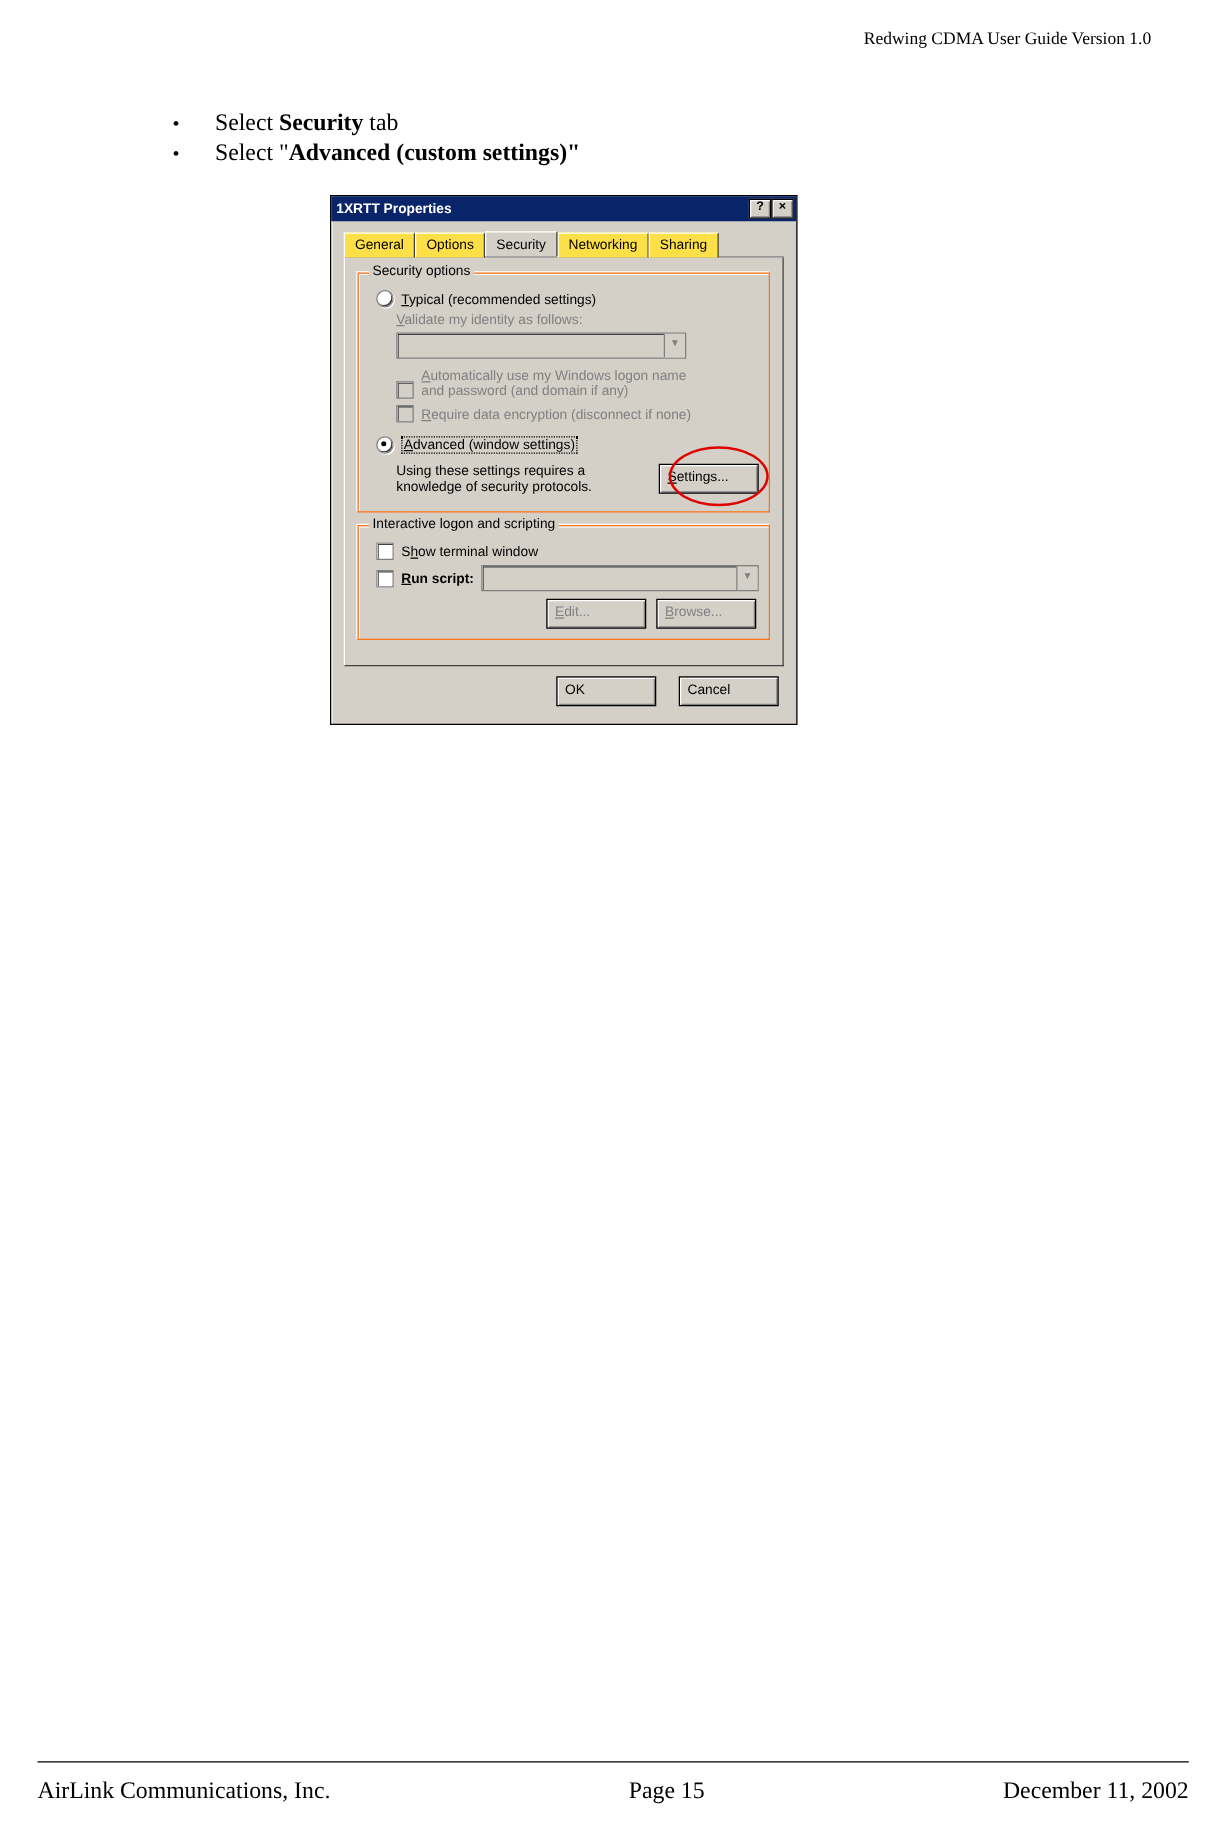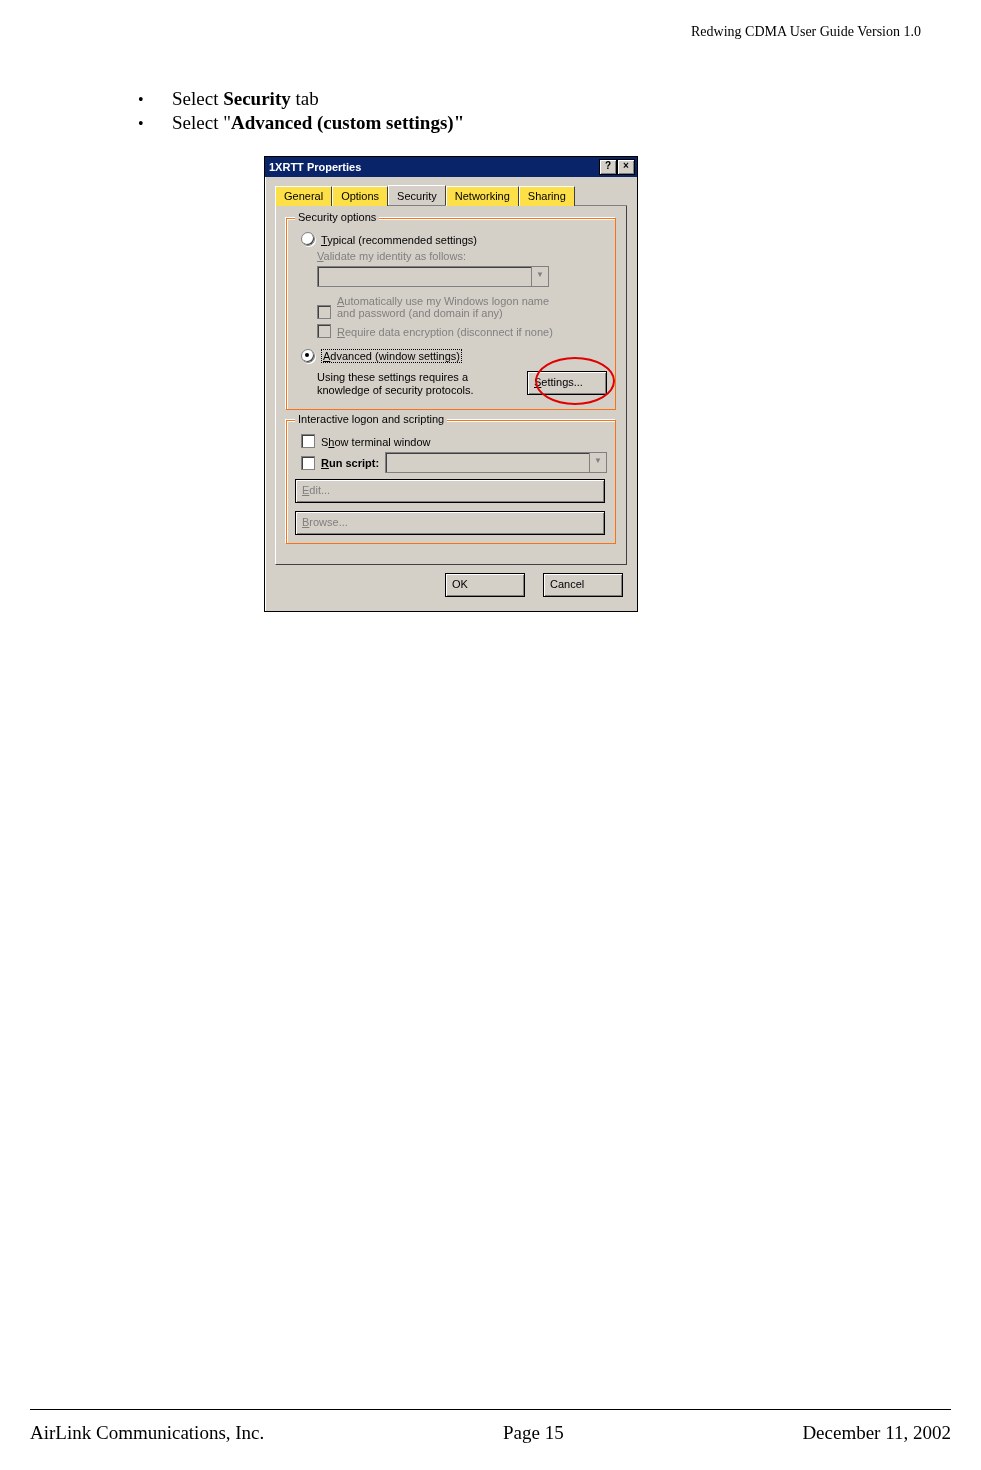--- a/index.html
+++ b/index.html
@@ -262,21 +262,20 @@
     box-shadow: 1px 1px 0 #404040 inset;
     background: #d4d0c8;
     display: flex;
   }
   .btn-row {
     display: flex;
     justify-content: flex-end;
     gap: 8px;
     margin-top: 6px;
     margin-right: 2px;
-    flex-direction: column;
   }
 </style>
 </head>
 <body>
 
 <div class="page-header">Redwing CDMA User Guide Version 1.0</div>
 
 <div class="content">
 
   <div class="bullet-line">

